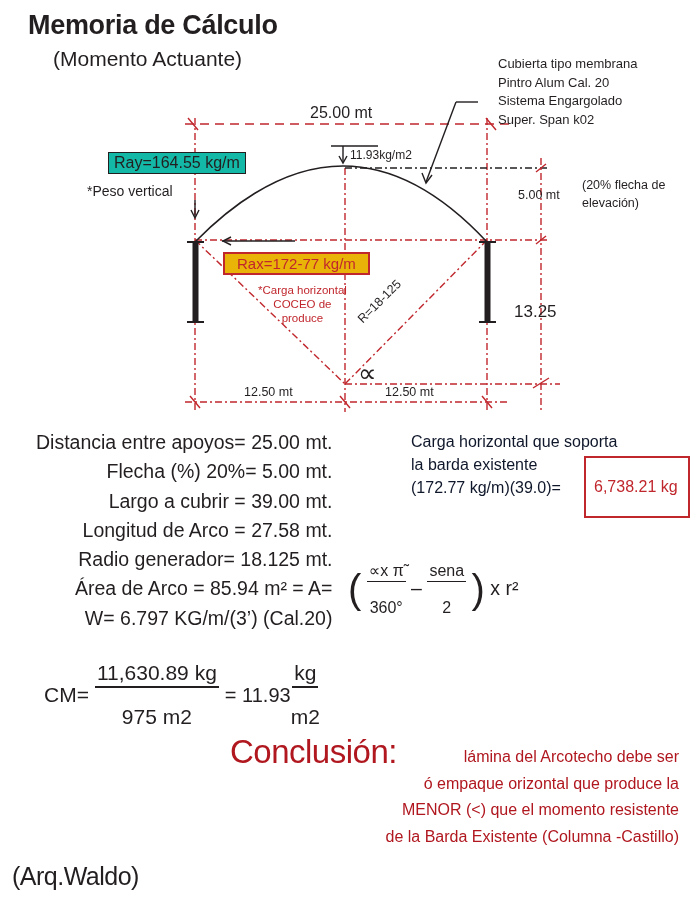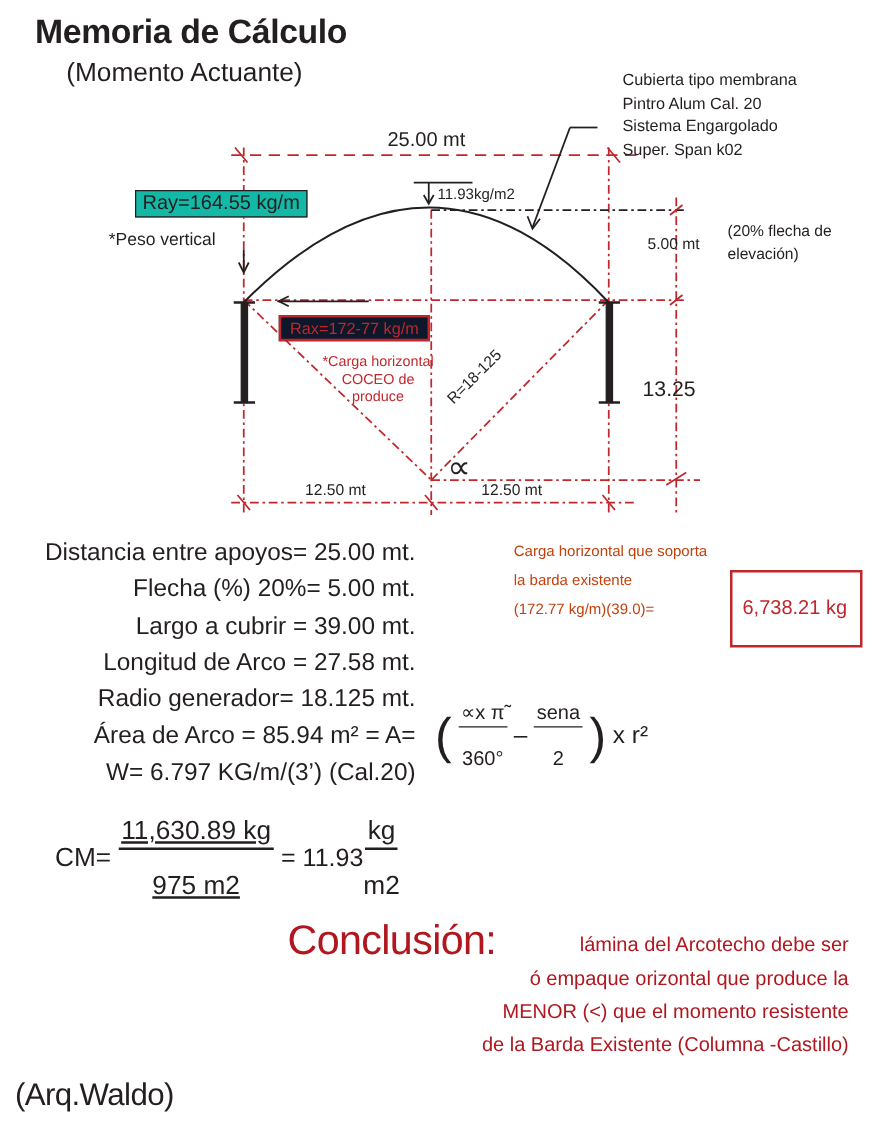--- a/index.html
+++ b/index.html
@@ -6,33 +6,33 @@
   body { width:700px; height:906px; position:relative; overflow:hidden;
          font-family:"Liberation Sans", "DejaVu Sans", sans-serif; color:#231f20; }
   .abs { position:absolute; white-space:nowrap; }
   .title { left:28px; top:10px; font-size:27px; font-weight:bold; letter-spacing:-0.3px; }
   .subtitle { left:53px; top:47px; font-size:21px; }
   .callout { left:498px; top:55px; font-size:13px; line-height:18.5px; }
   .flecha-note { left:582px; top:176px; font-size:12.5px; line-height:18px; text-align:left; }
   svg.diagram { position:absolute; left:0; top:0; }
   .ray-box { left:108px; top:152px; border:1.5px solid #231f20; padding:1px 5px; font-size:16px; background:#14b8a6; }
   .peso { left:87px; top:183px; font-size:14px; }
-  .rax-box { left:223px; top:252px; border:2px solid #c0272d; color:#c0272d; padding:1px 7px; font-size:13px; background:#0f172a; }
+  .rax-box { left:223px; top:252px; border:2px solid #c0272d; color:#c0272d; padding:1px 12px; font-size:15px; background:#eab308; }
   .carga-note { left:258px; top:283px; font-size:11.5px; line-height:14px; color:#c0272d; text-align:center; }
   .load-label { left:350px; top:148px; font-size:12px; }
   .dim-25 { left:310px; top:104px; font-size:16px; }
   .dim-5 { left:518px; top:188px; font-size:12.5px; }
   .dim-1325 { left:514px; top:302px; font-size:17px; }
   .dim-1250a { left:244px; top:385px; font-size:12.5px; }
   .dim-1250b { left:385px; top:385px; font-size:12.5px; }
   .radius { left:355px; top:316px; font-size:12.5px; transform:rotate(-45deg); transform-origin:left top; }
   .alpha { left:358px; top:358px; font-size:26px; }
   .calc-list { left:36px; top:428px; font-size:19.5px; line-height:29.3px;text-align:right; }
   .calc-list div { white-space:nowrap; }
-  .red-block { left:411px; top:430px; font-size:12px; line-height:23px; color:#c2410c; }
+  .red-block { left:411px; top:430px; font-size:16px; line-height:23px; color:#0f172a; }
   .result-box { left:584px; top:456px; width:106px; height:62px; border:2px solid #c0272d; box-sizing:border-box; }
   .result-val { left:594px; top:478px; font-size:16px; color:#c0272d; }
   .formula { left:348px; top:561px; font-size:19.5px; }
   .frac { display:inline-flex; flex-direction:column; align-items:center; vertical-align:middle;gap:16px; }
   .frac .num { border-bottom:1.5px solid #231f20; padding:0 2px; line-height:20px; }
   .frac .den { line-height:20px; }
   .paren { font-size:40px; font-weight:300; vertical-align:middle; }
   .cm { left:44px; top:652px; font-size:21px; display:flex; align-items:center; }
   .cm .frac .num, .cm .frac .den { line-height:26px; font-size:21px; }
   .cm .frac .num { border-bottom:2px solid #231f20; }
@@ -153,21 +153,21 @@
   <span class="frac" style="font-size:16px;">
     <span class="num">sena</span>
     <span class="den">2</span>
   </span>
   <span class="paren">)</span>
   <span>x r²</span>
 </div>
 
 <div class="abs cm">
   <span>CM=</span>
-  <span class="frac" style="margin:0 6px;text-decoration:underline;">
+  <span class="frac" style="margin:8px 6px;">
     <span class="num">11,630.89 kg</span>
     <span class="den">975 m2</span>
   </span>
   <span style="font-size:20px;">= 11.93</span>
   <span class="frac">
     <span class="num">kg</span>
     <span class="den">m2</span>
   </span>
 </div>
 

